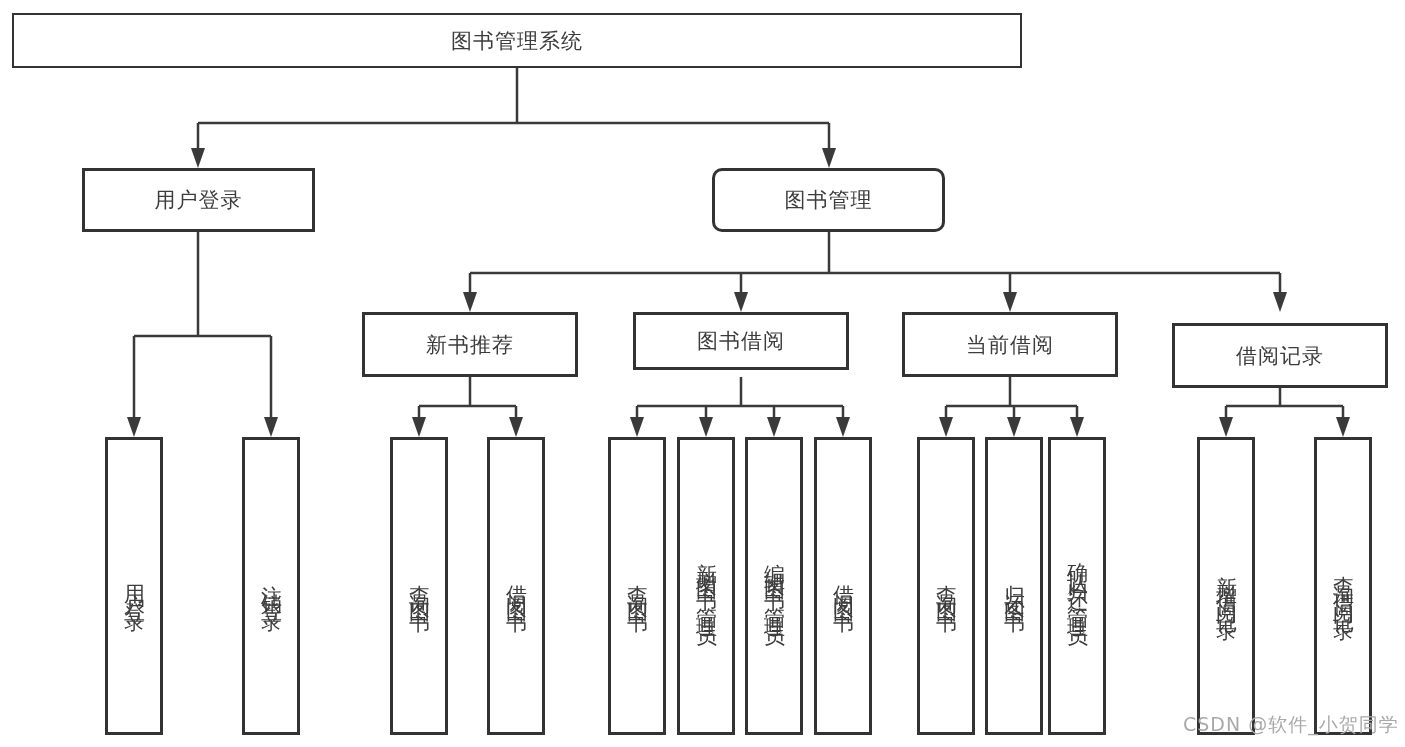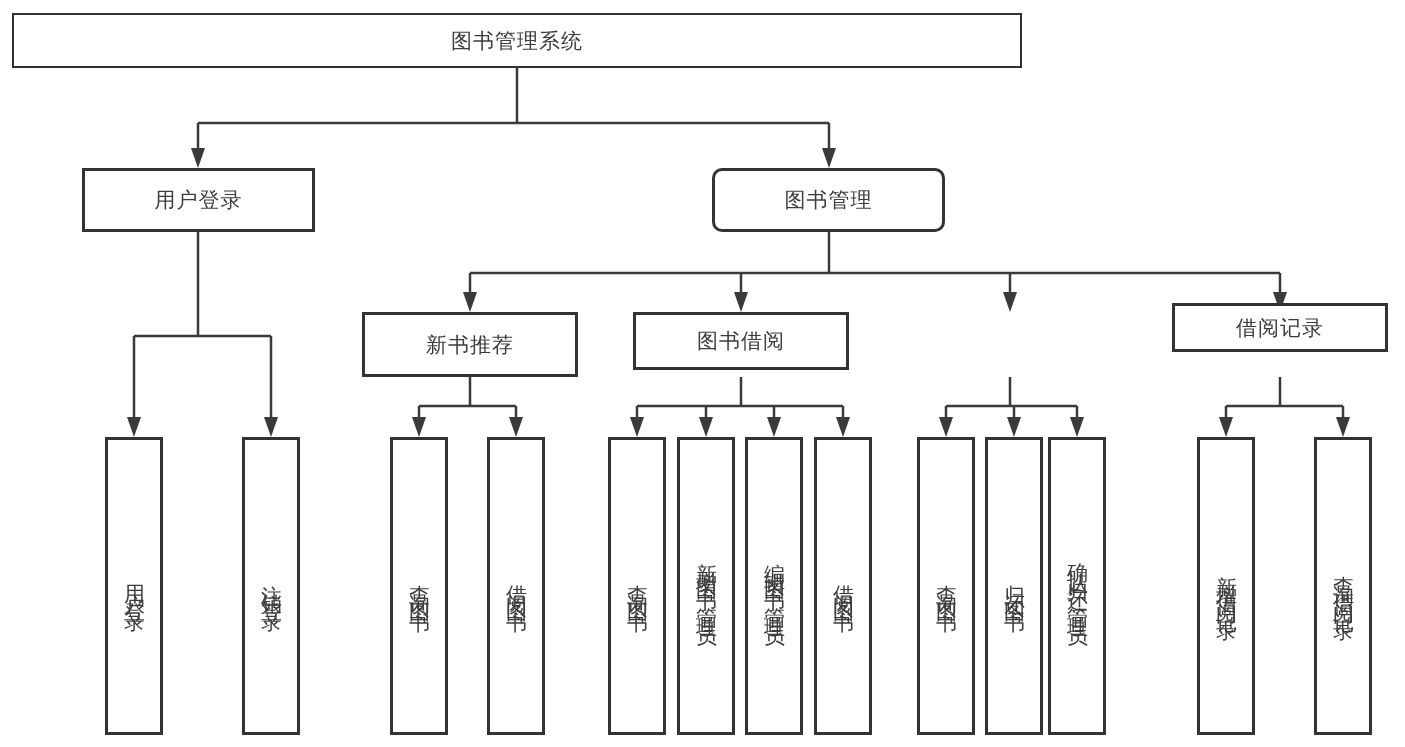--- a/index.html
+++ b/index.html
@@ -116,21 +116,24 @@
   <div class="box" style="left:712px; top:168px; width:233px; height:64px;border-radius:10px;">
     <span class="hlabel">图书管理</span>
   </div>
 
   <div class="box" style="left:362px; top:312px; width:216px; height:65px;">
     <span class="hlabel">新书推荐</span>
   </div>
   <div class="box" style="left:633px; top:312px; width:216px; height:58px;">
     <span class="hlabel">图书借阅</span>
   </div>
-  <div class="box" style="left:1172px; top:303px; width:216px; height:49px;text-align:right;">
+  <div class="box" style="left:902px; top:312px; width:216px; height:65px;">
+    <span class="hlabel">当前借阅</span>
+  </div>
+  <div class="box" style="left:1172px; top:323px; width:216px; height:65px;text-align:right;">
     <span class="hlabel">借阅记录</span>
   </div>
 
   <div class="box vbox" style="left:105px;">
     <span class="vlabel">用户登录</span>
   </div>
   <div class="box vbox" style="left:242px;">
     <span class="vlabel">注销登录</span>
   </div>
   <div class="box vbox" style="left:390px;">
@@ -160,14 +163,15 @@
   <div class="box vbox" style="left:1048px;">
     <span class="vlabel">确认归还（管理员）</span>
   </div>
   <div class="box vbox" style="left:1197px;">
     <span class="vlabel">新增借阅记录</span>
   </div>
   <div class="box vbox" style="left:1314px;">
     <span class="vlabel">查询借阅记录</span>
   </div>
 
+  <div class="watermark">CSDN @软件_小贺同学</div>
 
 </div>
 
 </body></html>

